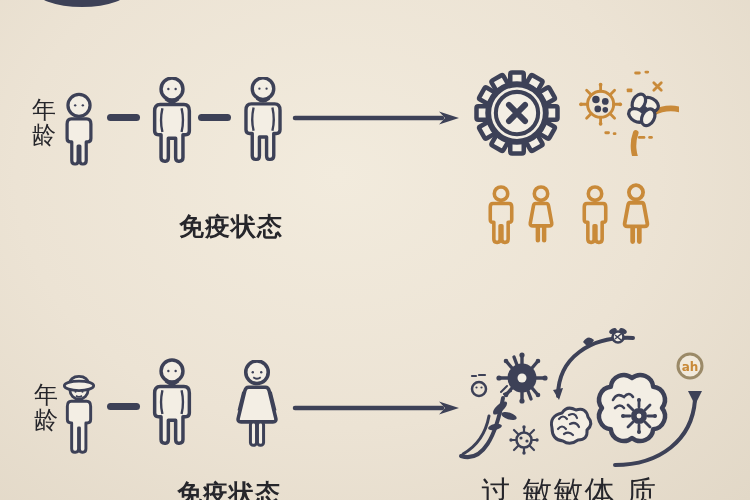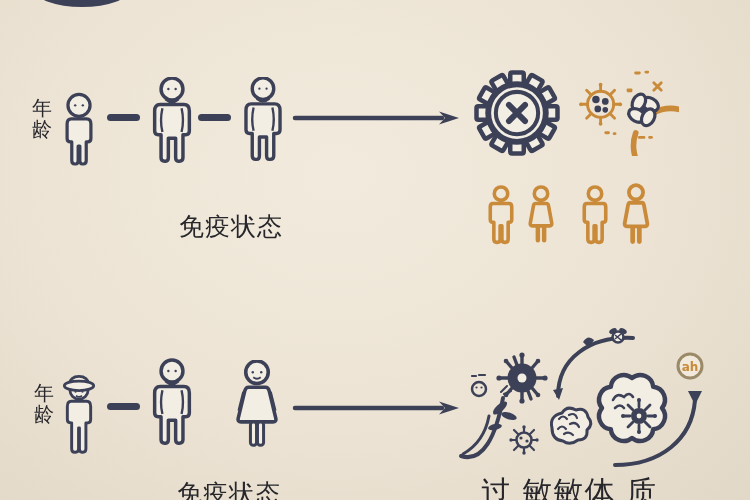--- a/index.html
+++ b/index.html
@@ -6,29 +6,29 @@
   #canvas{
     position:relative;
     width:750px;height:500px;
     overflow:hidden;
     background:radial-gradient(ellipse at 45% 35%, #f2ebdd 0%, #ece3d4 55%, #e2d8c7 100%);
     font-family:"DejaVu Sans", sans-serif;
   }
   .abs{position:absolute;}
   .age-label{
     width:30px;
-    font-size:20px;
+    font-size:24px;
     font-weight:500;
     line-height:1.04;
     color:#26262b;
     word-break:break-all;
   }
   .caption{
     font-size:25px;
-    font-weight:400;
+    font-weight:700;
     color:#26262b;
     letter-spacing:1px;
     white-space:nowrap;
   }
   .result-caption{
     font-size:30px;
     font-weight:500;
     color:#26262b;
     letter-spacing:1px;
     white-space:nowrap;

